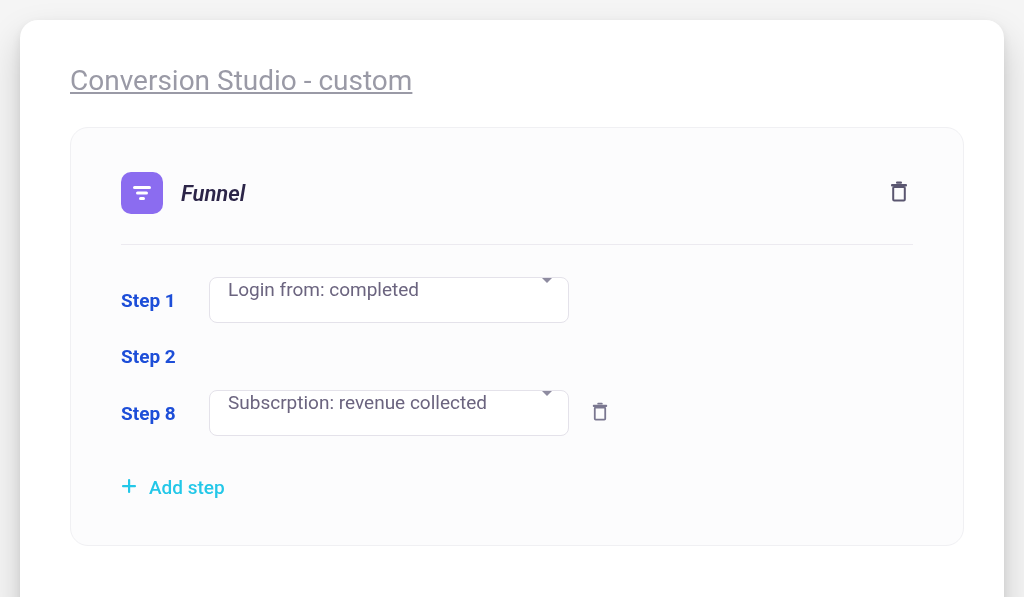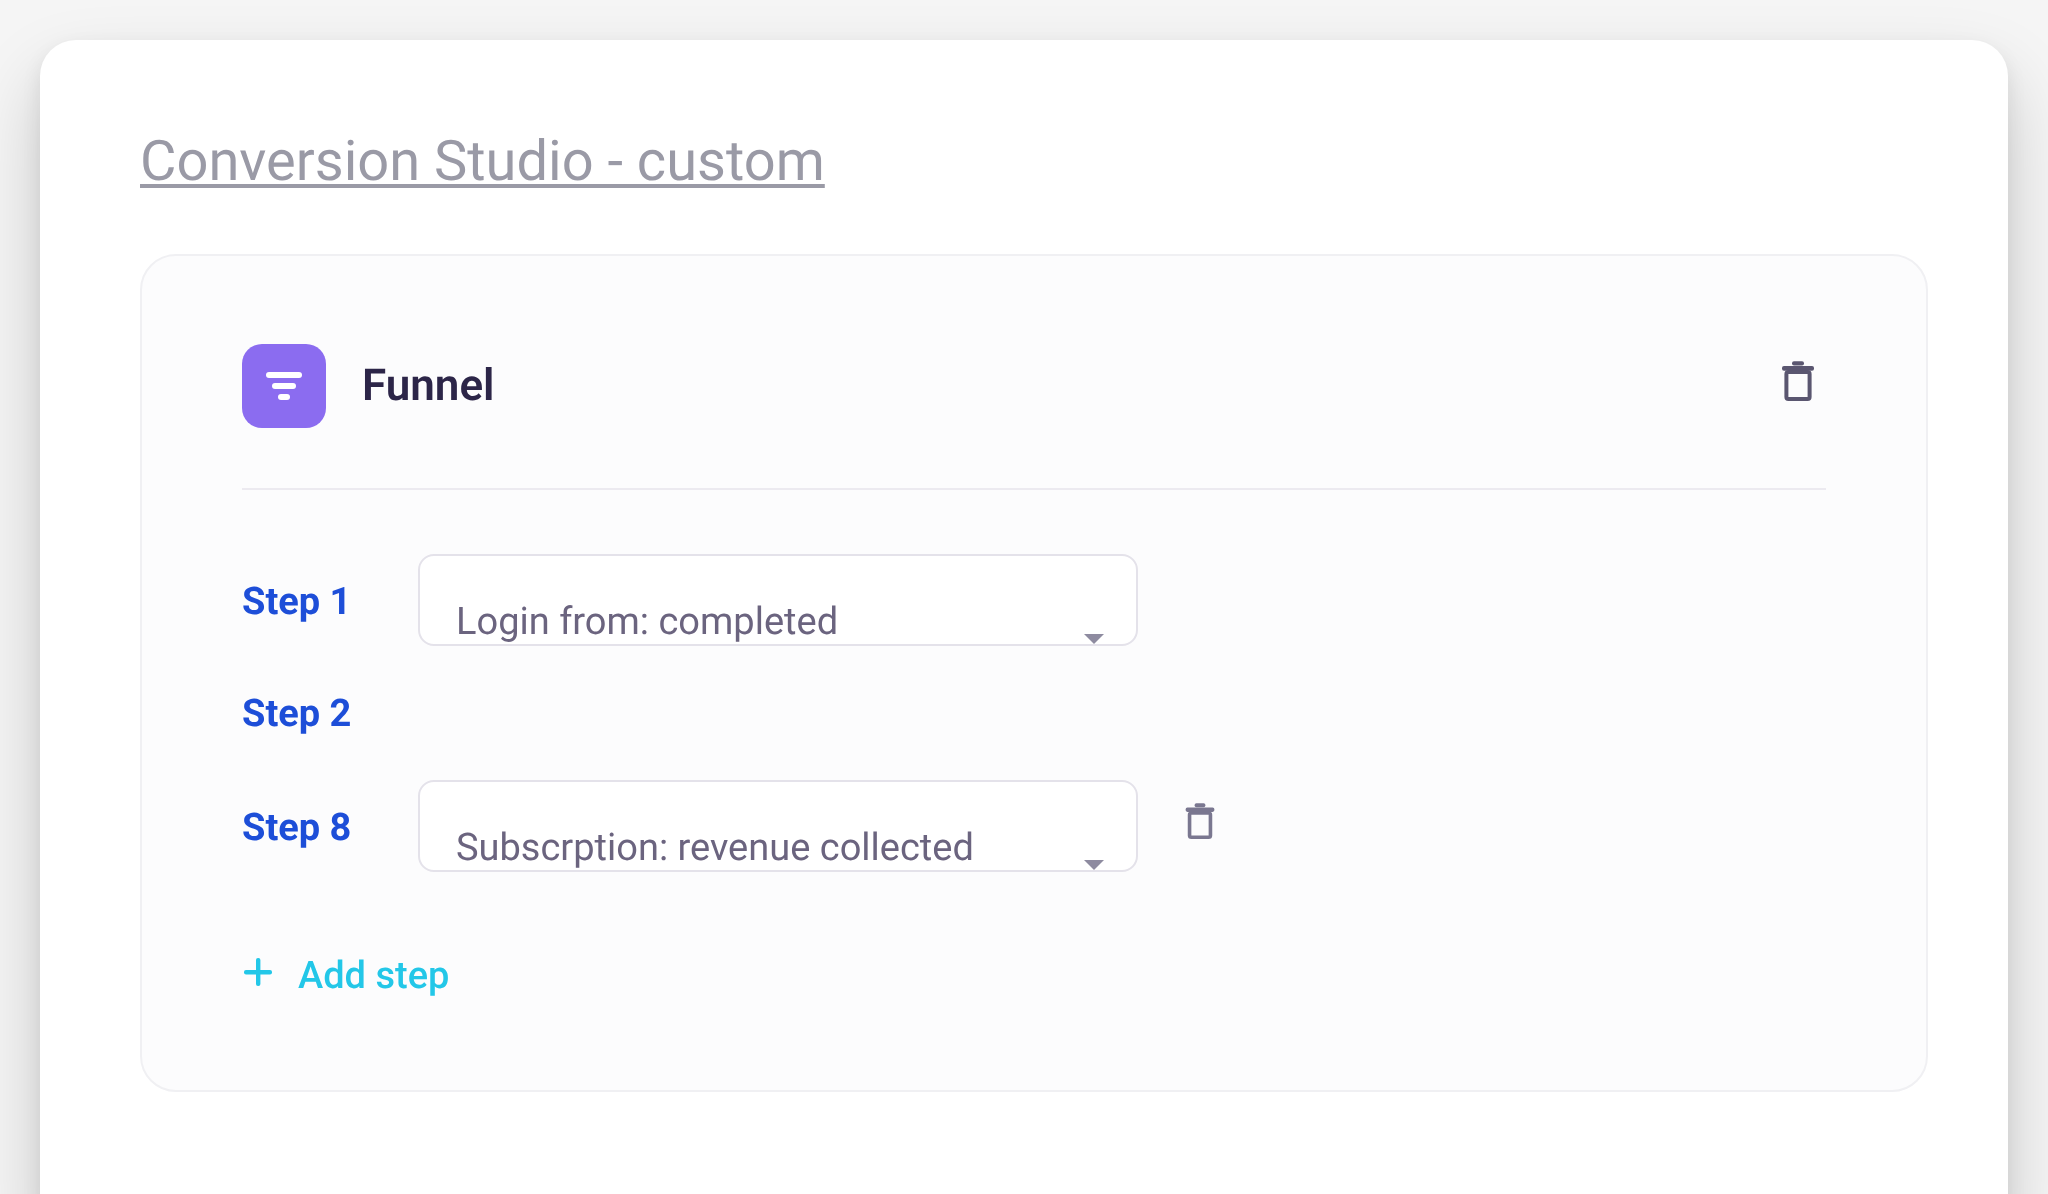--- a/index.html
+++ b/index.html
@@ -55,20 +55,21 @@
       background: #8b6cf0;
       border-radius: 10px;
       display: flex;
       align-items: center;
       justify-content: center;
     }
     .card-title {
       font-size: 22px;
       font-weight: 600;
       color: #2c2548;
+      font-style: italic;
     }
     .trash-btn {
       background: none;
       border: none;
       cursor: pointer;
       display: flex;
       align-items: center;
       justify-content: center;
       padding: 4px;
     }
@@ -83,21 +84,21 @@
       gap: 22px;
     }
     .step-label {
       font-size: 19px;
       font-weight: 700;
       color: #1d4ed8;
       width: 66px;
     }
     .select {
       display: flex;
-      align-items: flex-end;
+      align-items: flex-start;
       justify-content: space-between;
       width: 360px;
       height: 46px;
       border: 1px solid #e4e2ea;
       border-radius: 8px;
       background: #ffffff;
       padding: 0 16px 0 18px;
       cursor: pointer;
     }
     .select-text {

